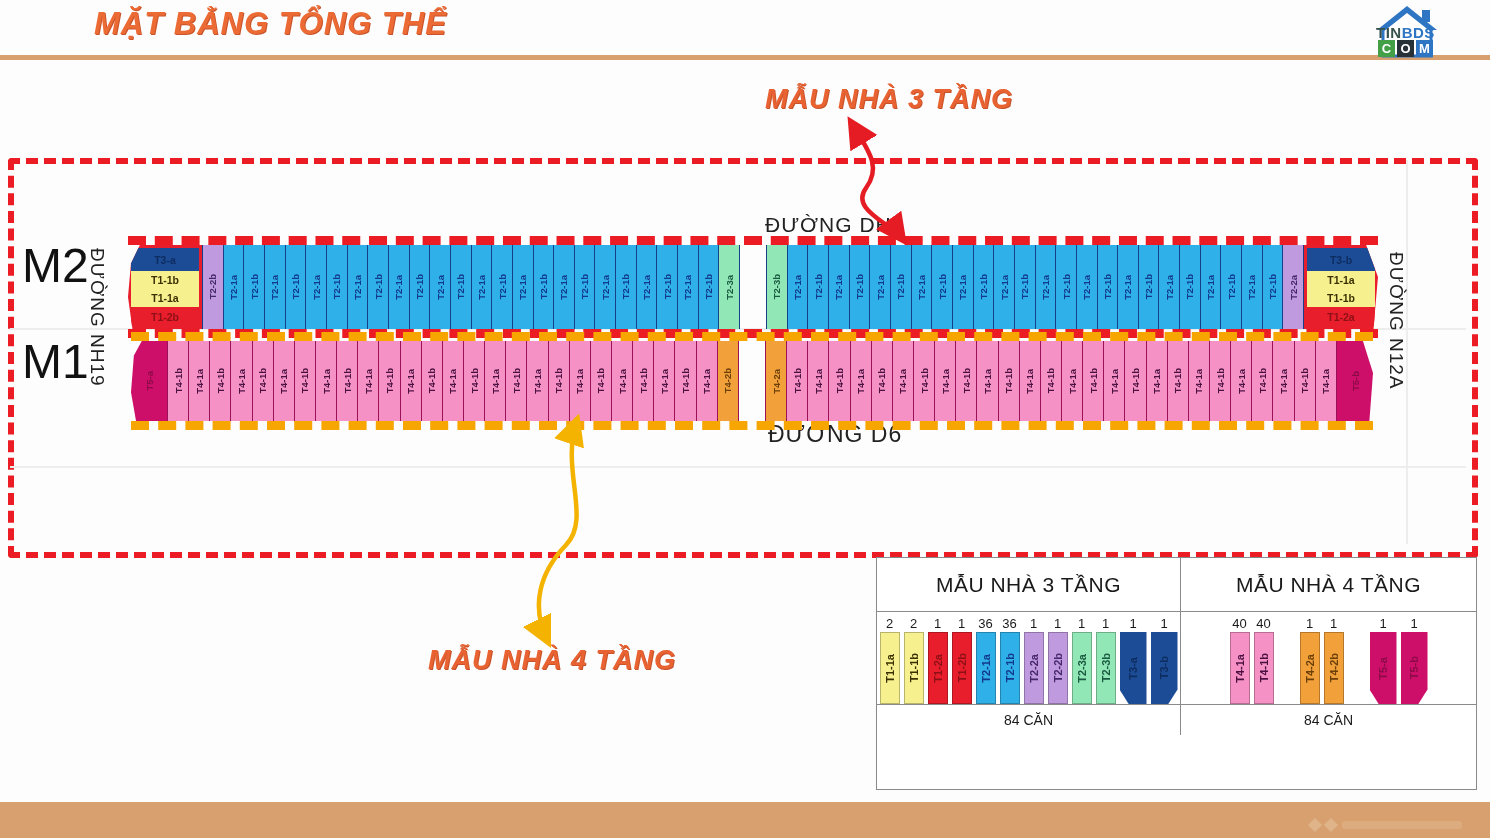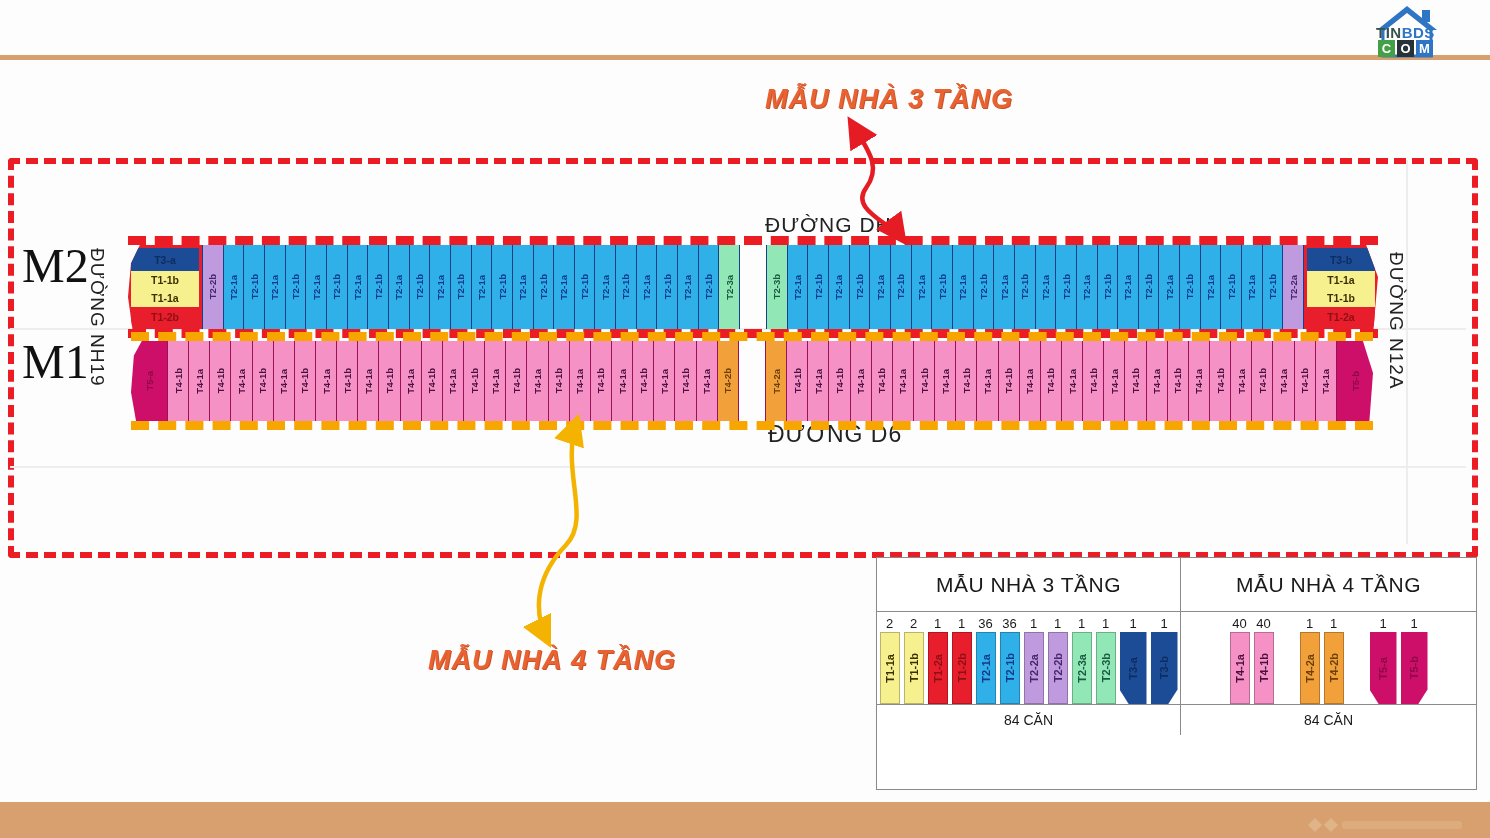--- a/index.html
+++ b/index.html
@@ -28,21 +28,21 @@
 
   
   #plan-rect{position:absolute;left:8px;top:158px;width:1458px;height:388px;
              border:6px dashed #ec1c24;border-radius:4px;}
 
   
   .faint-h{position:absolute;left:10px;width:1456px;height:2px;background:#ededed;}
   .faint-v{position:absolute;width:2px;background:#ededed;}
 
   
-  .big-label{position:absolute;font-size:48px;color:#111;font-family:Liberation Serif, serif;}
+  .big-label{position:absolute;font-size:48px;color:#111;}
   .road-h{position:absolute;font-size:21px;color:#222;letter-spacing:1px;}
   .road-v{position:absolute;writing-mode:vertical-rl;font-size:19px;color:#222;letter-spacing:1px;}
 
   
   .unit-row{position:absolute;display:flex;align-items:stretch;}
   #m2-row{left:128px;top:236px;width:1250px;height:84px;border-top:9px dashed #ec1c24;border-bottom:9px dashed #ec1c24;}
   #m1-row{left:131px;top:332px;width:1242px;height:80px;border-top:9px dashed #f7a600;border-bottom:9px dashed #f7a600;}
   .seg{display:flex;flex:1;align-items:stretch;}
   .row-gap{width:26px;}
   .cell{flex:1;display:flex;align-items:center;justify-content:center;border-style:solid;border-width:0 1.5px 0 0;}
@@ -85,20 +85,21 @@
   #bottom-strip{position:absolute;left:0;bottom:0;width:1490px;height:36px;background:#d7a06e;}
   #watermark{position:absolute;right:28px;bottom:8px;display:flex;align-items:center;gap:6px;opacity:.35;}
   #watermark .dia{width:10px;height:10px;background:#f3d9bd;transform:rotate(45deg);}
   #watermark .bar{width:120px;height:8px;background:#e8c49c;border-radius:3px;}
 </style>
 </head>
 <body>
 
 <div id="page">
 
+  <div id="title">MẶT BẰNG TỔNG THỂ</div>
   <div id="title-line"></div>
 
   <div id="logo">
     <svg class="house" width="66" height="56" viewBox="0 0 66 56">
       <polygon points="3,28 33,4 63,28" fill="#2e75c4"></polygon>
       <rect x="48" y="8" width="8" height="12" fill="#2e75c4"></rect>
       <polygon points="9,28 33,9 57,28 57,54 9,54" fill="#ffffff" stroke="#2e75c4" stroke-width="3"></polygon>
     </svg>
     <div class="brand"><span class="tin">TIN</span><span class="bds">BDS</span></div>
     <div class="com">

